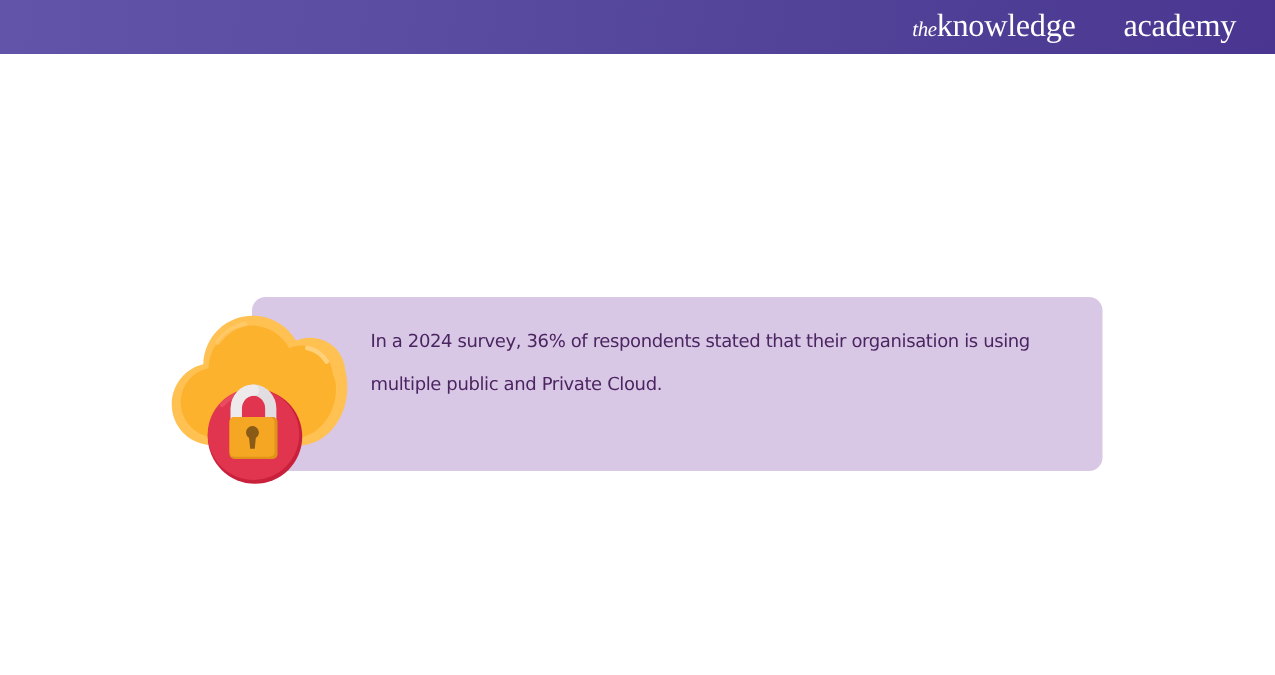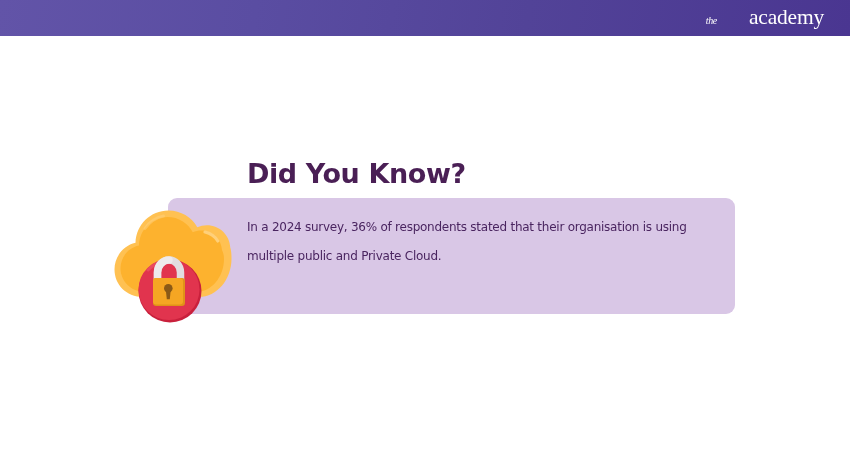--- a/index.html
+++ b/index.html
@@ -34,21 +34,21 @@
     font-size: 21px;
     line-height: 1;
     letter-spacing: -0.2px;
     margin-right: 26px;
     white-space: nowrap;
     display: flex;
     align-items: baseline;
   }
   .brand-the {
     font-style: italic;
-    font-size: 10px;
+    font-size: 14px;
     font-weight: 400;
     letter-spacing: -0.3px;
   }
   .brand-knowledge {
     font-weight: 400;
     font-size: 21.5px;
   }
   .brand-academy {
     font-weight: 400;
     font-size: 21.5px;
@@ -114,27 +114,27 @@
     width: 122px;
     height: 120px;
   }
 </style>
 </head>
 <body>
 
 <div class="header-bar">
   <div class="brand-logo">
     <span class="brand-the">the</span>
+      <span class="brand-knowledge">knowledge</span>
       <span class="brand-academy">academy</span>
   </div>
 </div>
 
 <div class="content-area">
 
-  <h1 class="headline">Did You Know?</h1>
 
   <div class="fact-card">
     <p class="fact-text">In a 2024 survey, 36% of respondents stated that their organisation is using multiple public and Private Cloud.</p>
   </div>
 
   <div class="cloud-lock-icon">
     <svg viewBox="0 0 122 120" xmlns="http://www.w3.org/2000/svg" aria-hidden="true">
 
       <g>
         <path d="M31.5 117

